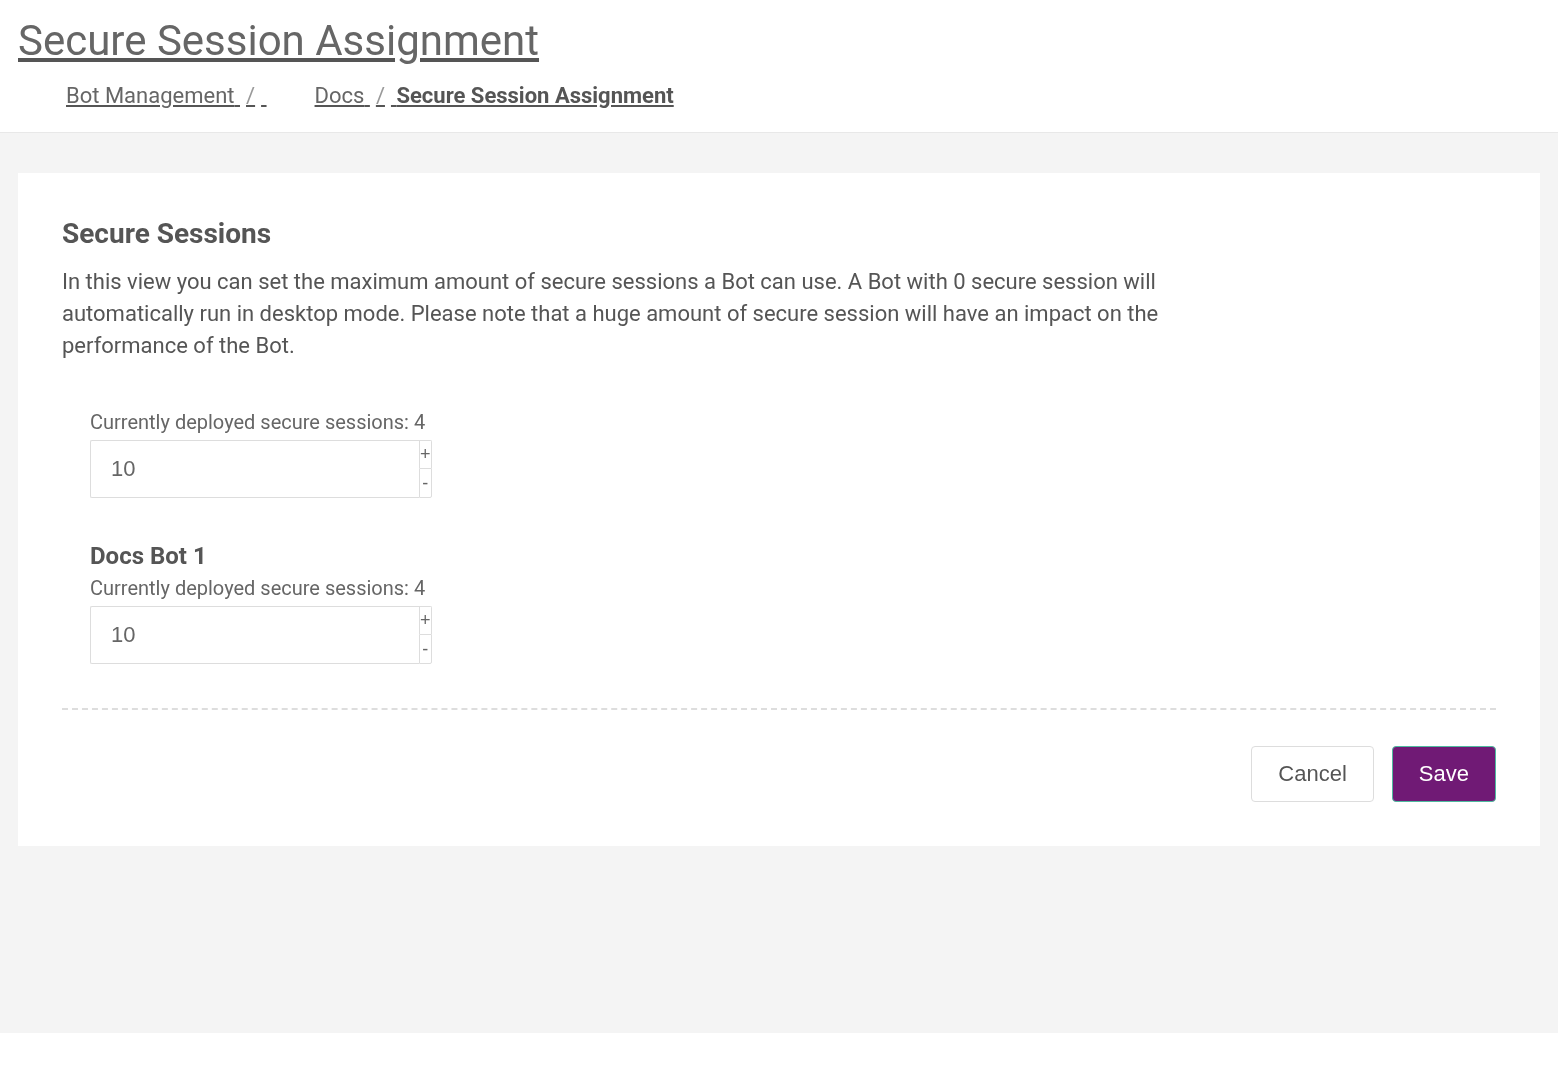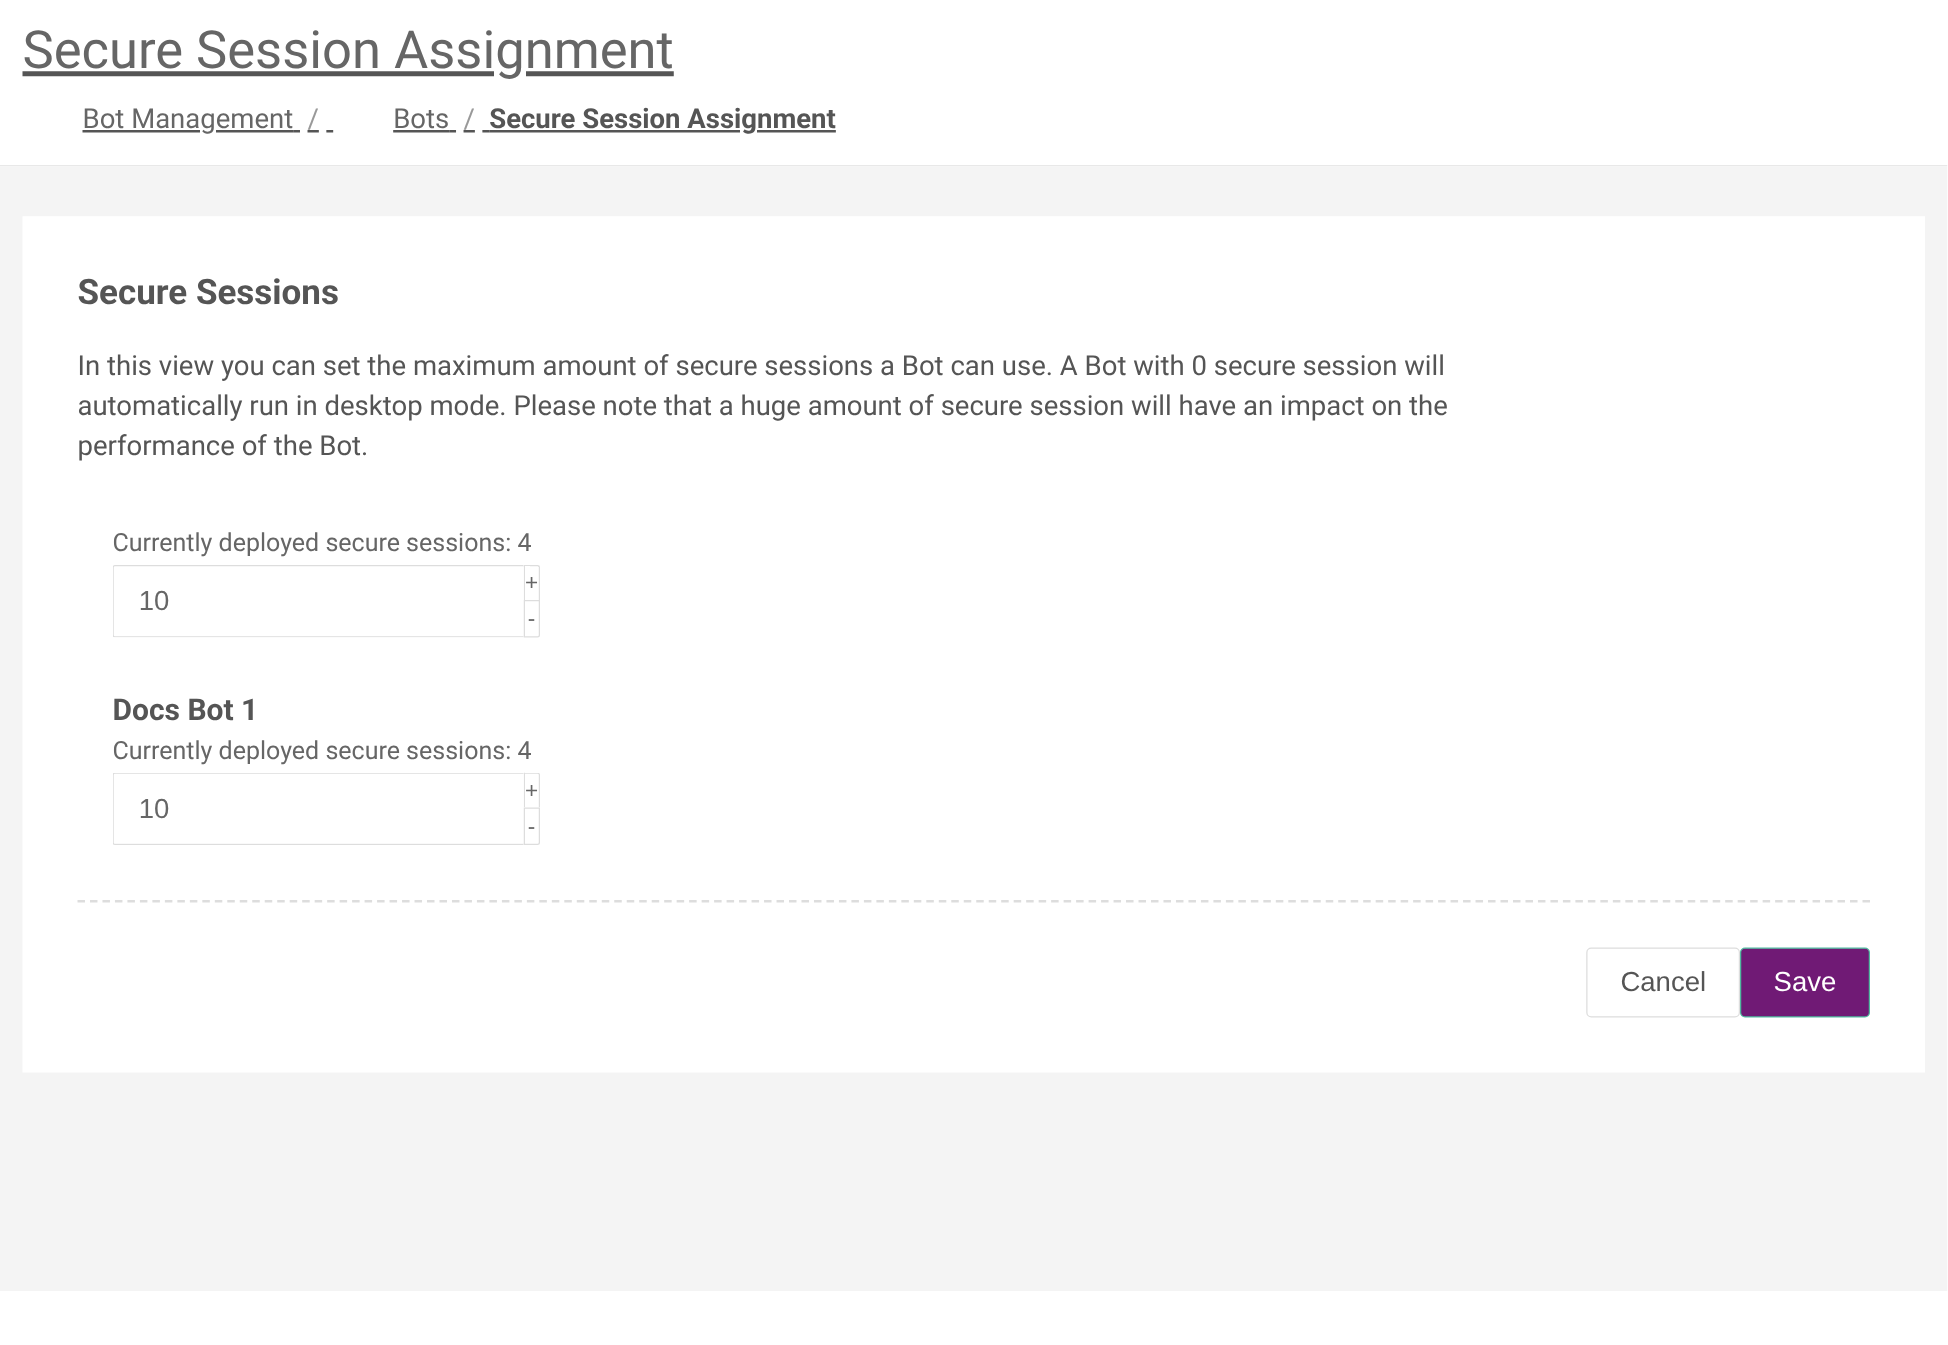--- a/index.html
+++ b/index.html
@@ -47,21 +47,21 @@
     min-height: 900px;
   }
   .panel {
     background: #ffffff;
     padding: 44px 44px 44px 44px;
   }
   .section-title {
     font-size: 28px;
     font-weight: 700;
     color: #555;
-    margin-bottom: 28px;
+    margin-bottom: 16px;
   }
   .section-desc {
     font-size: 22px;
     color: #555;
     line-height: 1.45;
     margin-bottom: 48px;
     max-width: 1180px;
   }
   .bot-block {
     margin-left: 28px;
@@ -119,20 +119,21 @@
     border-radius: 0 0 2px 0;
   }
   .divider {
     border: none;
     border-top: 2px dashed #ddd;
     margin: 40px 0 36px 0;
   }
   .footer-actions {
     display: flex;
     justify-content: flex-end;
+    gap: 18px;
   }
   .btn {
     font-size: 22px;
     padding: 14px 26px;
     border-radius: 4px;
     cursor: pointer;
     border: 1px solid transparent;
   }
   .btn-cancel {
     background: #ffffff;
@@ -146,21 +147,21 @@
   }
 </style>
 </head>
 <body>
 
 <div class="header-area">
   <h1 class="page-title">Secure Session Assignment</h1>
   <div class="breadcrumb">
     <span class="breadcrumb-item">Bot Management</span>
     <span class="breadcrumb-sep">/</span>
-    <span class="breadcrumb-item">Bots</span>
+    <span class="breadcrumb-item">Docs</span>
     <span class="breadcrumb-sep">/</span>
     <span class="breadcrumb-current">Secure Session Assignment</span>
   </div>
 </div>
 
 <div class="content-wrap">
   <div class="panel">
     <h2 class="section-title">Secure Sessions</h2>
     <p class="section-desc">In this view you can set the maximum amount of secure sessions a Bot can use. A Bot with 0 secure session will automatically run in desktop mode. Please note that a huge amount of secure session will have an impact on the performance of the Bot.</p>
 

